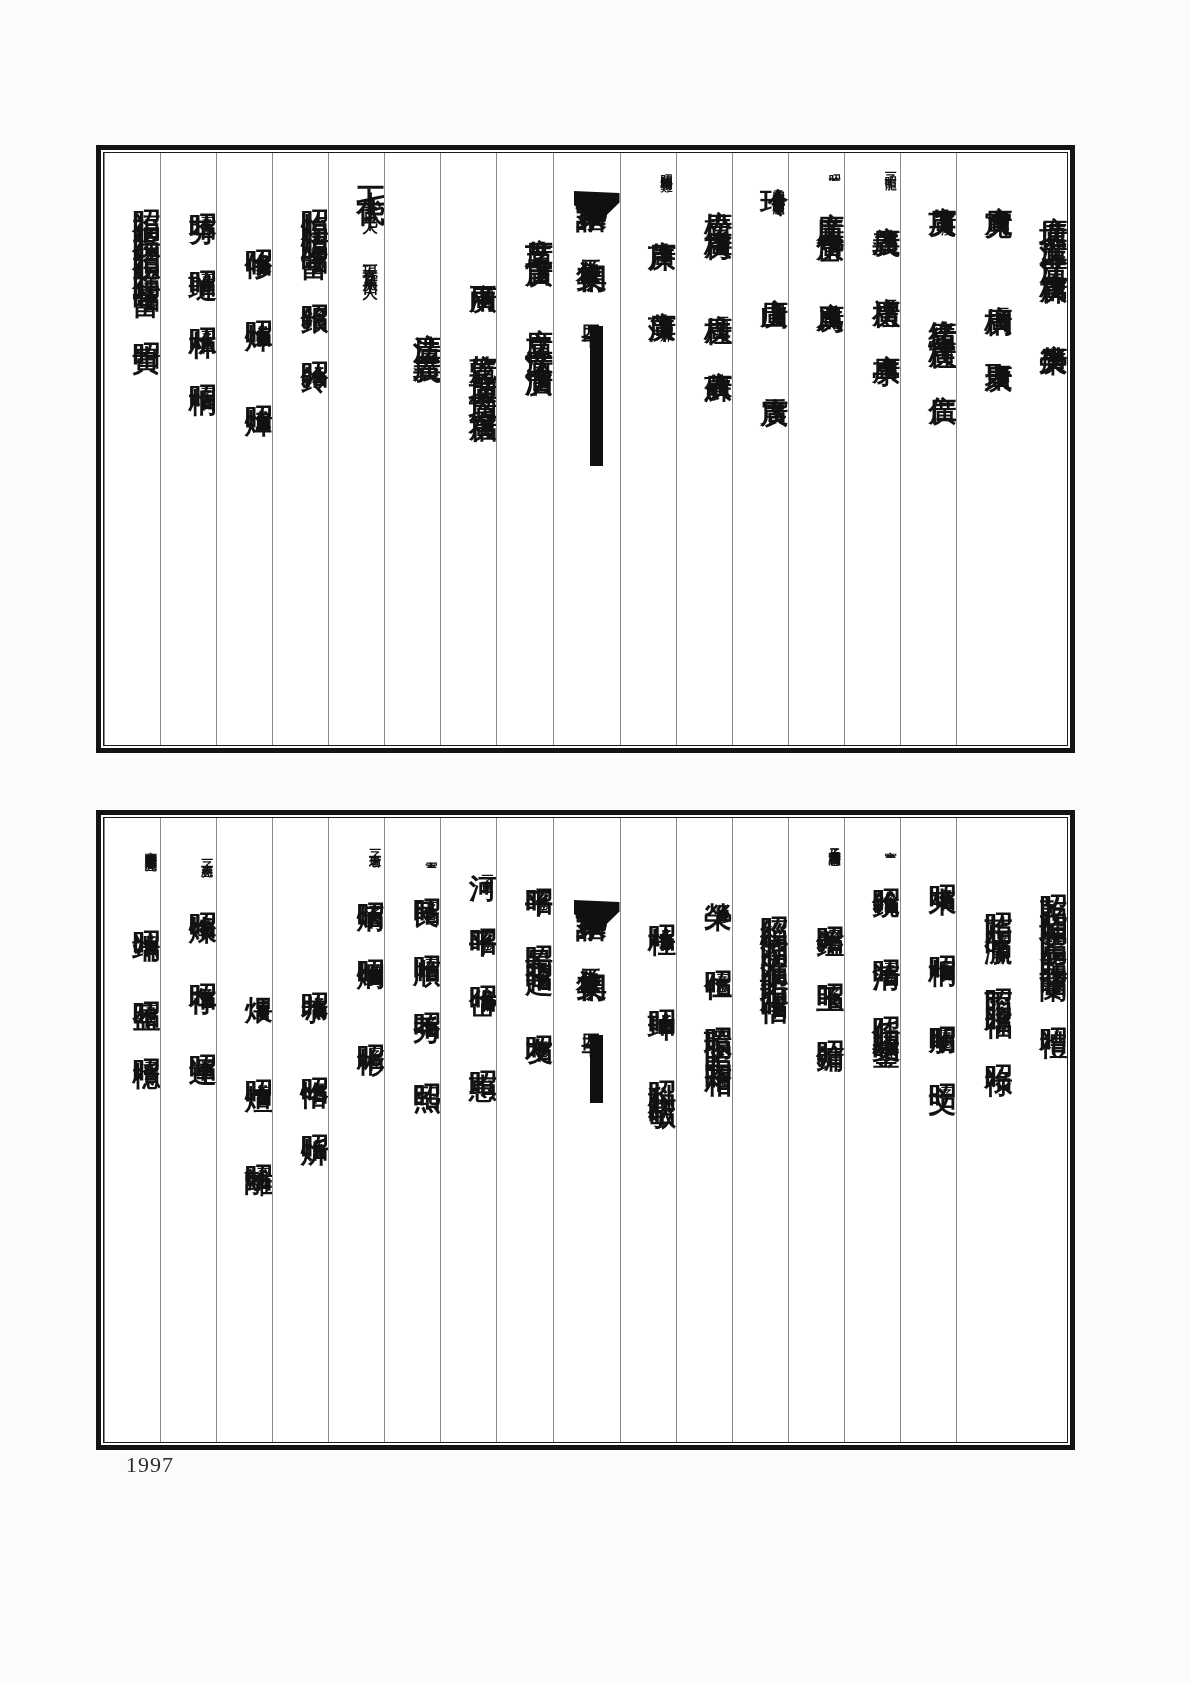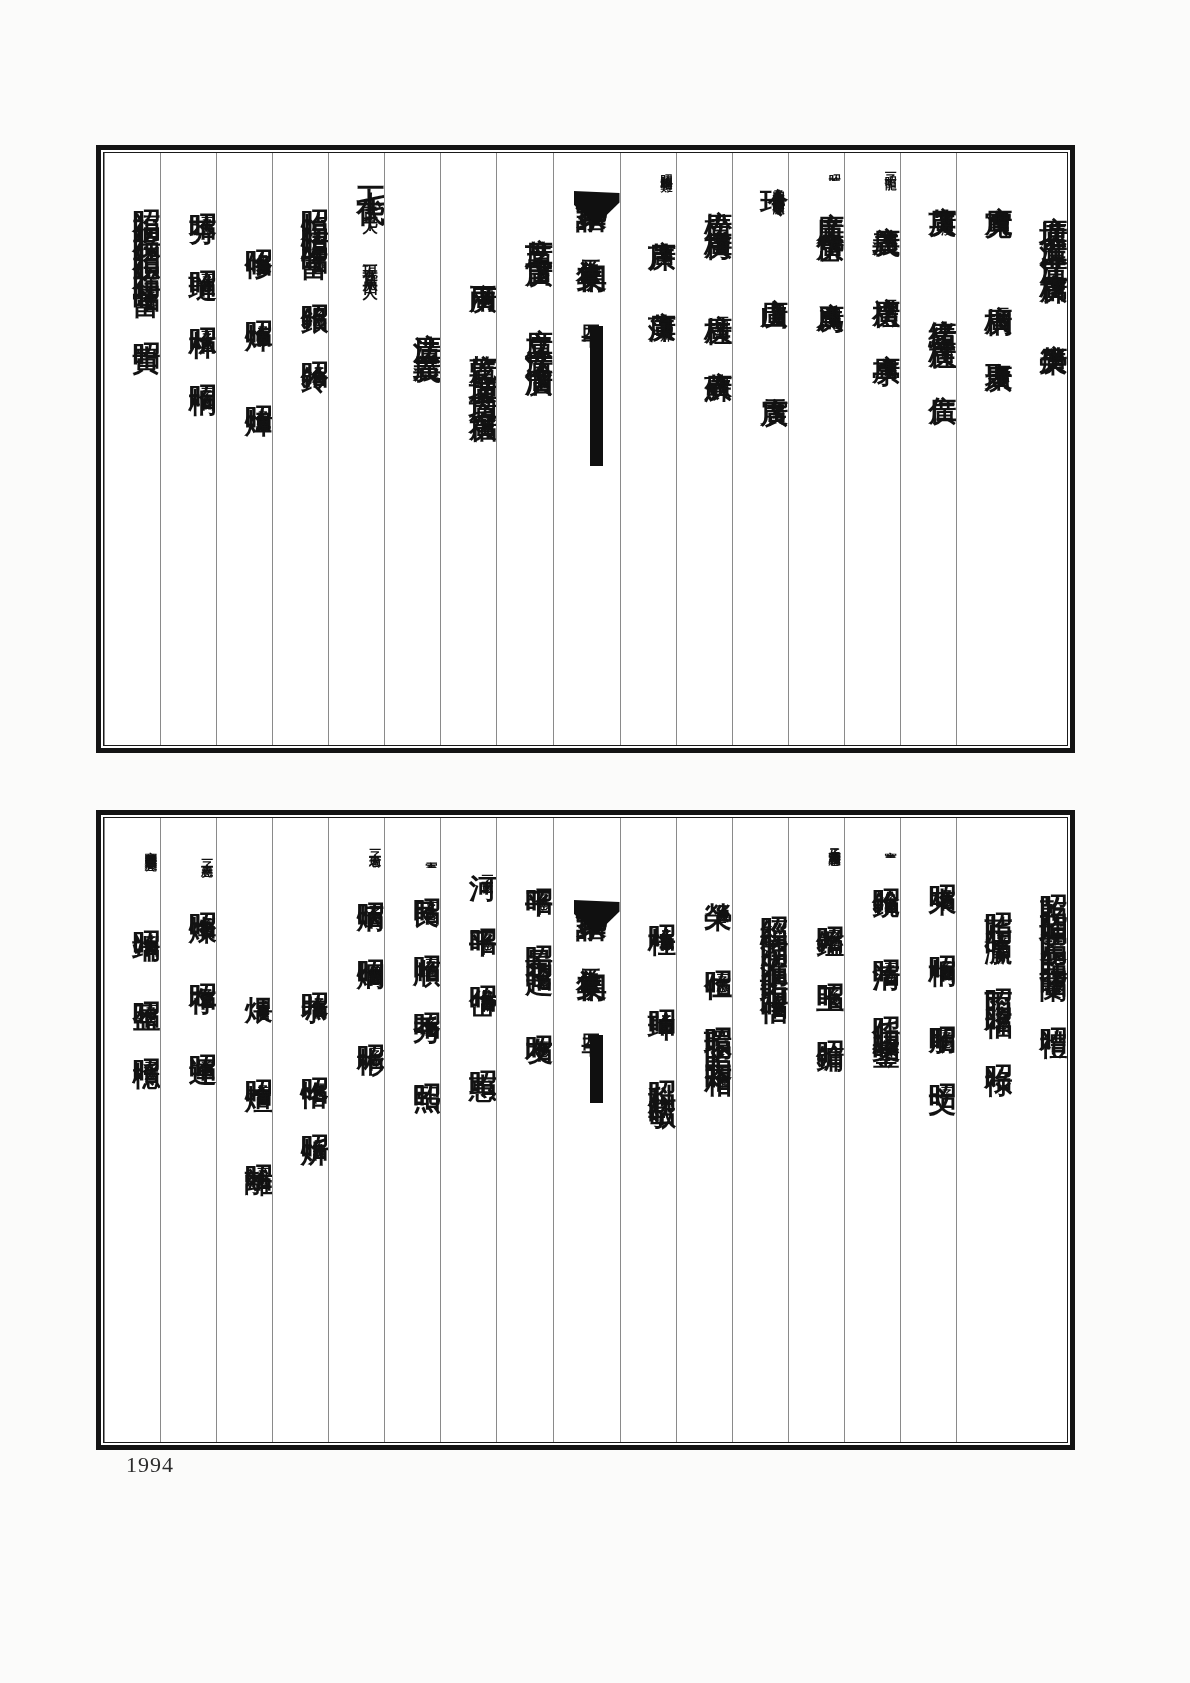--- a/index.html
+++ b/index.html
@@ -102,13 +102,13 @@
     <div class="col"><span class="sp" style="height: 36px;"></span><span class="n">昭平</span><span class="a" style="height: 30px;">子一憲亭</span><span class="n">昭景</span><span class="n">昭起</span><span class="a" style="height: 44px;">子二憲彭憲堂</span><span class="n">昭友</span><span class="a" style="height: 30px;">嗣子憲儉</span></div>
     <div class="col"><span class="sp" style="height: 22px;"></span><span class="n">河</span><span class="a" style="height: 30px;">子一憲良</span><span class="n">昭平</span><span class="a" style="height: 30px;">子一憲亭</span><span class="n">昭岱</span><span class="a" style="height: 58px;">嗣子憲恭憲儉出讓</span><span class="n">昭惠</span></div>
     <div class="col"><span class="sp" style="height: 22px;"></span><span class="a" style="height: 16px;">憲石</span><span class="n">昭艮</span><span class="a" style="height: 30px;">子一憲苔</span><span class="n">昭順</span><span class="a" style="height: 30px;">子一憲義</span><span class="n">昭秀</span><span class="a" style="height: 44px;">子二憲志憲臣</span><span class="n">昭熙</span></div>
     <div class="col"><span class="sp" style="height: 12px;"></span><span class="a" style="height: 30px;">子一憲瑜</span><span class="n">昭炳</span><span class="a" style="height: 30px;">子一憲曾</span><span class="n">昭烱</span><span class="a" style="height: 58px;">子四憲冉憲卜憲其</span><span class="n">昭彬</span><span class="a" style="height: 30px;">子一憲孟</span></div>
     <div class="col"><span class="sp" style="height: 140px;"></span><span class="n">昭恭</span><span class="a" style="height: 58px;">子二憲文憲武出嗣</span><span class="n">昭恪</span><span class="a" style="height: 30px;">嗣子憲武</span><span class="n">昭炘</span><span class="a" style="height: 44px;">子二憲純憲紱</span></div>
     <div class="col"><span class="sp" style="height: 145px;"></span><span class="n">煨</span><span class="a" style="height: 58px;">子三憲章憲印憲萬</span><span class="n">昭煊</span><span class="a" style="height: 58px;">子三憲寅憲垣憲基</span><span class="n">昭離</span><span class="a" style="height: 30px;">子一憲勳</span></div>
     <div class="col"><span class="sp" style="height: 22px;"></span><span class="a" style="height: 30px;">子一憲堯</span><span class="n">昭燦</span><span class="a" style="height: 44px;">子二憲玉憲印</span><span class="n">昭存</span><span class="a" style="height: 44px;">子二憲懷憲實</span><span class="n">昭運</span><span class="a" style="height: 30px;">子五憲清</span></div>
     <div class="col"><span class="sp" style="height: 12px;"></span><span class="a" style="height: 58px;">憲羲憲明憲昌憲亮</span><span class="n">昭端</span><span class="a" style="height: 44px;">子二憲順憲從</span><span class="n">昭盈</span><span class="a" style="height: 30px;">子一憲申</span><span class="n">昭檼</span><span class="a" style="height: 30px;">子一憲成</span></div>
   </div>
 
-<div id="page-footer">1994</div>
+<div id="page-footer">1997</div>
 
 </body></html>

